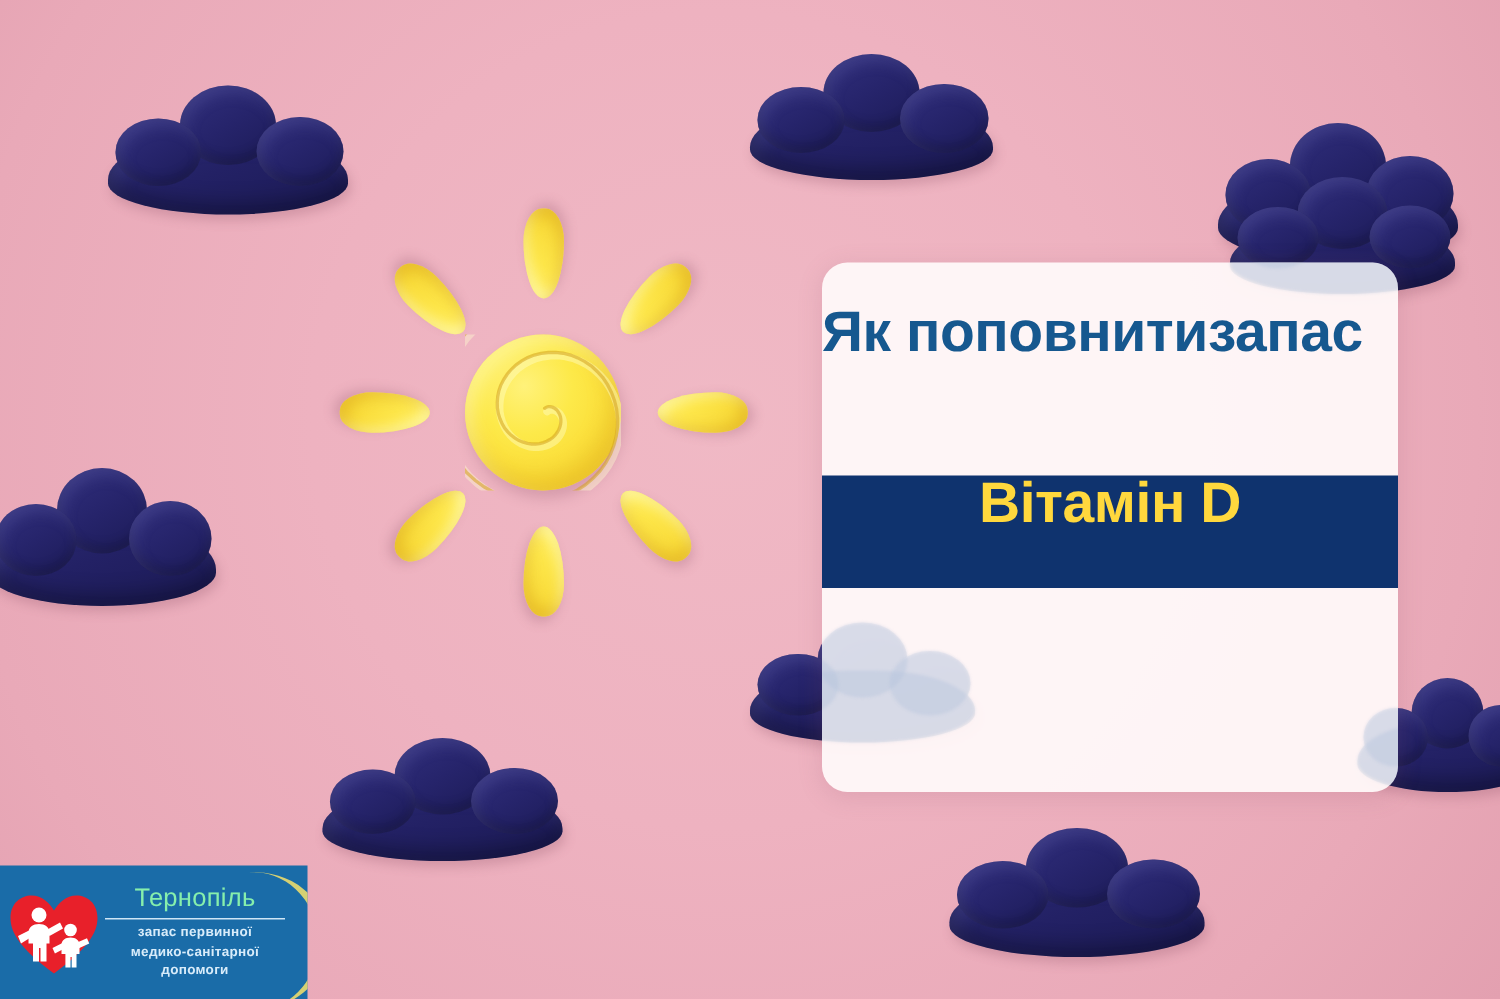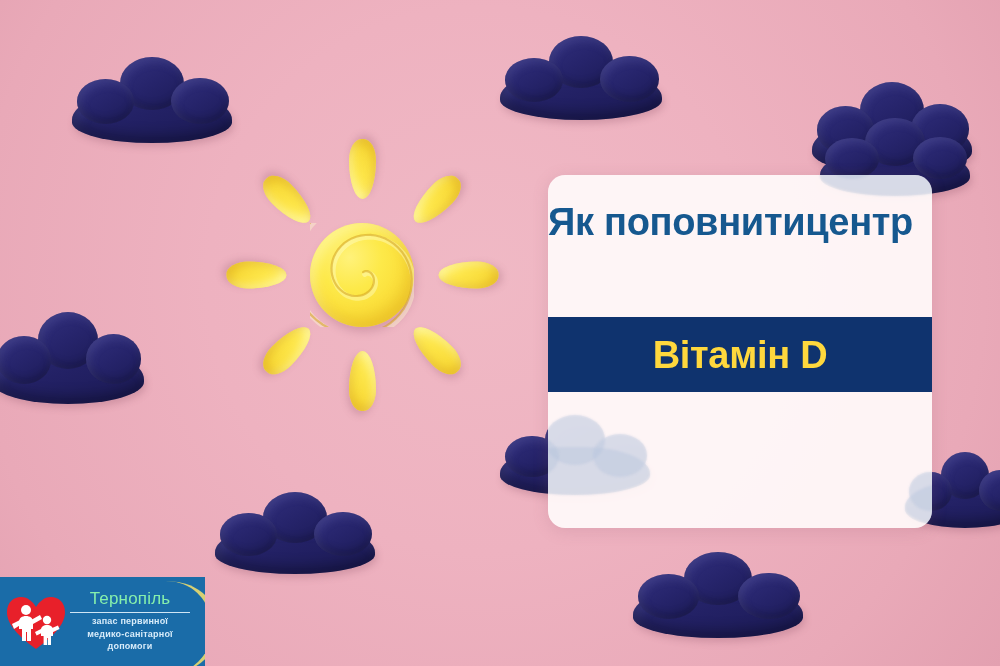--- a/index.html
+++ b/index.html
@@ -64,21 +64,21 @@
   }
   .card-inner{position:absolute;inset:0;display:flex;flex-direction:row;}
   .line{
     text-align:center;font-weight:700;letter-spacing:-.3px;
     color:#16588f;line-height:1;
   }
   .l1{font-size:38px;margin-top:28px;}
   .l2{font-size:38px;margin-top:28px;}
   .band{
     position:absolute;left:0;right:0;top:142px;height:75px;
-    background:#0f336e;display:flex;align-items:center;justify-content:center;
+    background:#0f336e;display:flex;align-items:flex-start;justify-content:center;
   }
   .band .line{color:#ffd83d;font-size:38px;}
   .l4{font-size:38px;margin-top:127px;}
   .l5{font-size:38px;margin-top:26px;}
 
   
   #logo{
     position:absolute;left:0;top:577px;width:205px;height:89px;
     background:#1a6ca8;overflow:hidden;
   }
@@ -183,21 +183,21 @@
       <div class="ray" style="width: 27px; height: 60px; left: 211.453px; top: 194.953px; transform: rotate(135deg) scaleY(-1);"></div>
       <div class="ray" style="width: 27px; height: 60px; left: 136.5px; top: 226px; transform: rotate(180deg) scaleY(-1);"></div>
       <div class="ray" style="width: 27px; height: 60px; left: 61.5467px; top: 194.953px; transform: rotate(225deg) scaleY(-1);"></div>
       <div class="ray" style="width: 27px; height: 60px; left: 30.5px; top: 120px; transform: rotate(270deg) scaleY(-1);"></div>
       <div class="ray" style="width: 27px; height: 60px; left: 61.5467px; top: 45.0467px; transform: rotate(315deg) scaleY(-1);"></div>
     </div>
 
   <div id="card">
     <div class="card-inner">
       <div class="line l1">Як поповнити</div>
-      <div class="line l2">центр</div>
+      <div class="line l2">запас</div>
       <div class="band">
         <div class="line">Вітамін D</div>
       </div>
     </div>
   <div class="veil-body" style="left: 272px; top: -25.8px; width: 150px; height: 46.8px;"></div>
       <div class="veil-cloud" style="left: 276.5px; top: -36.72px; width: 54px; height: 40.56px;"></div>
       <div class="veil-cloud" style="left: 365px; top: -38.28px; width: 54px; height: 42.12px;"></div>
       <div class="veil-body" style="left: -48px; top: 272px; width: 150px; height: 48px;"></div>
       <div class="veil-cloud" style="left: -3px; top: 240px; width: 60px; height: 49.6px;"></div>
       <div class="veil-cloud" style="left: -43.5px; top: 260.8px; width: 54px; height: 41.6px;"></div>

